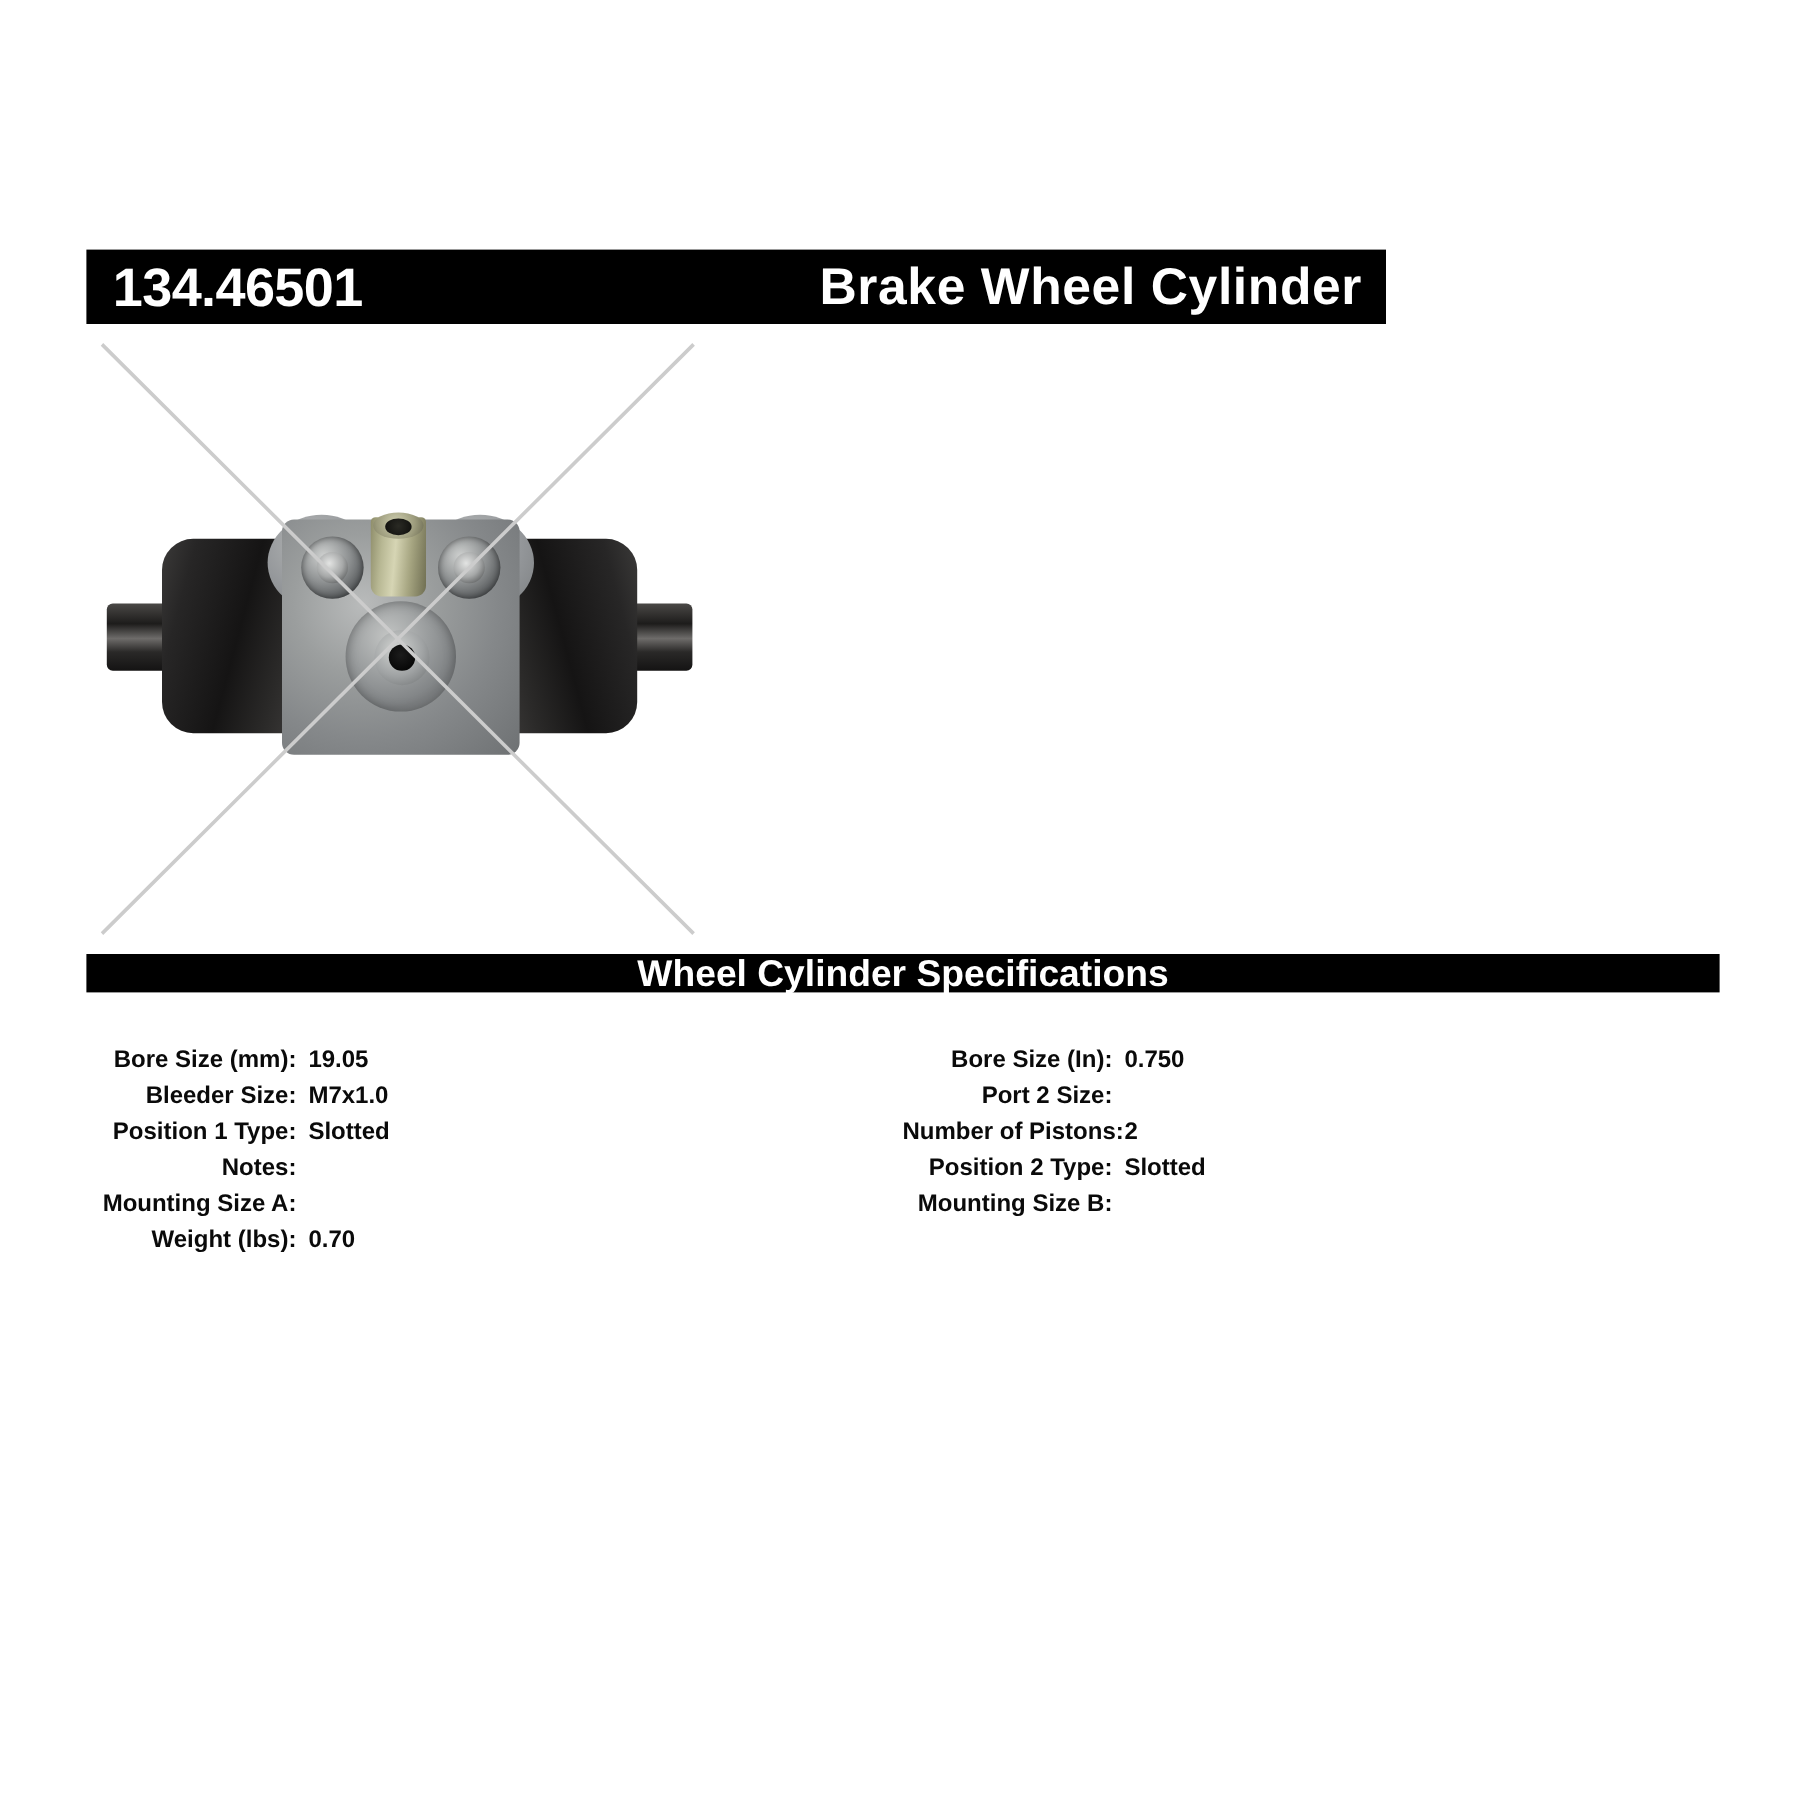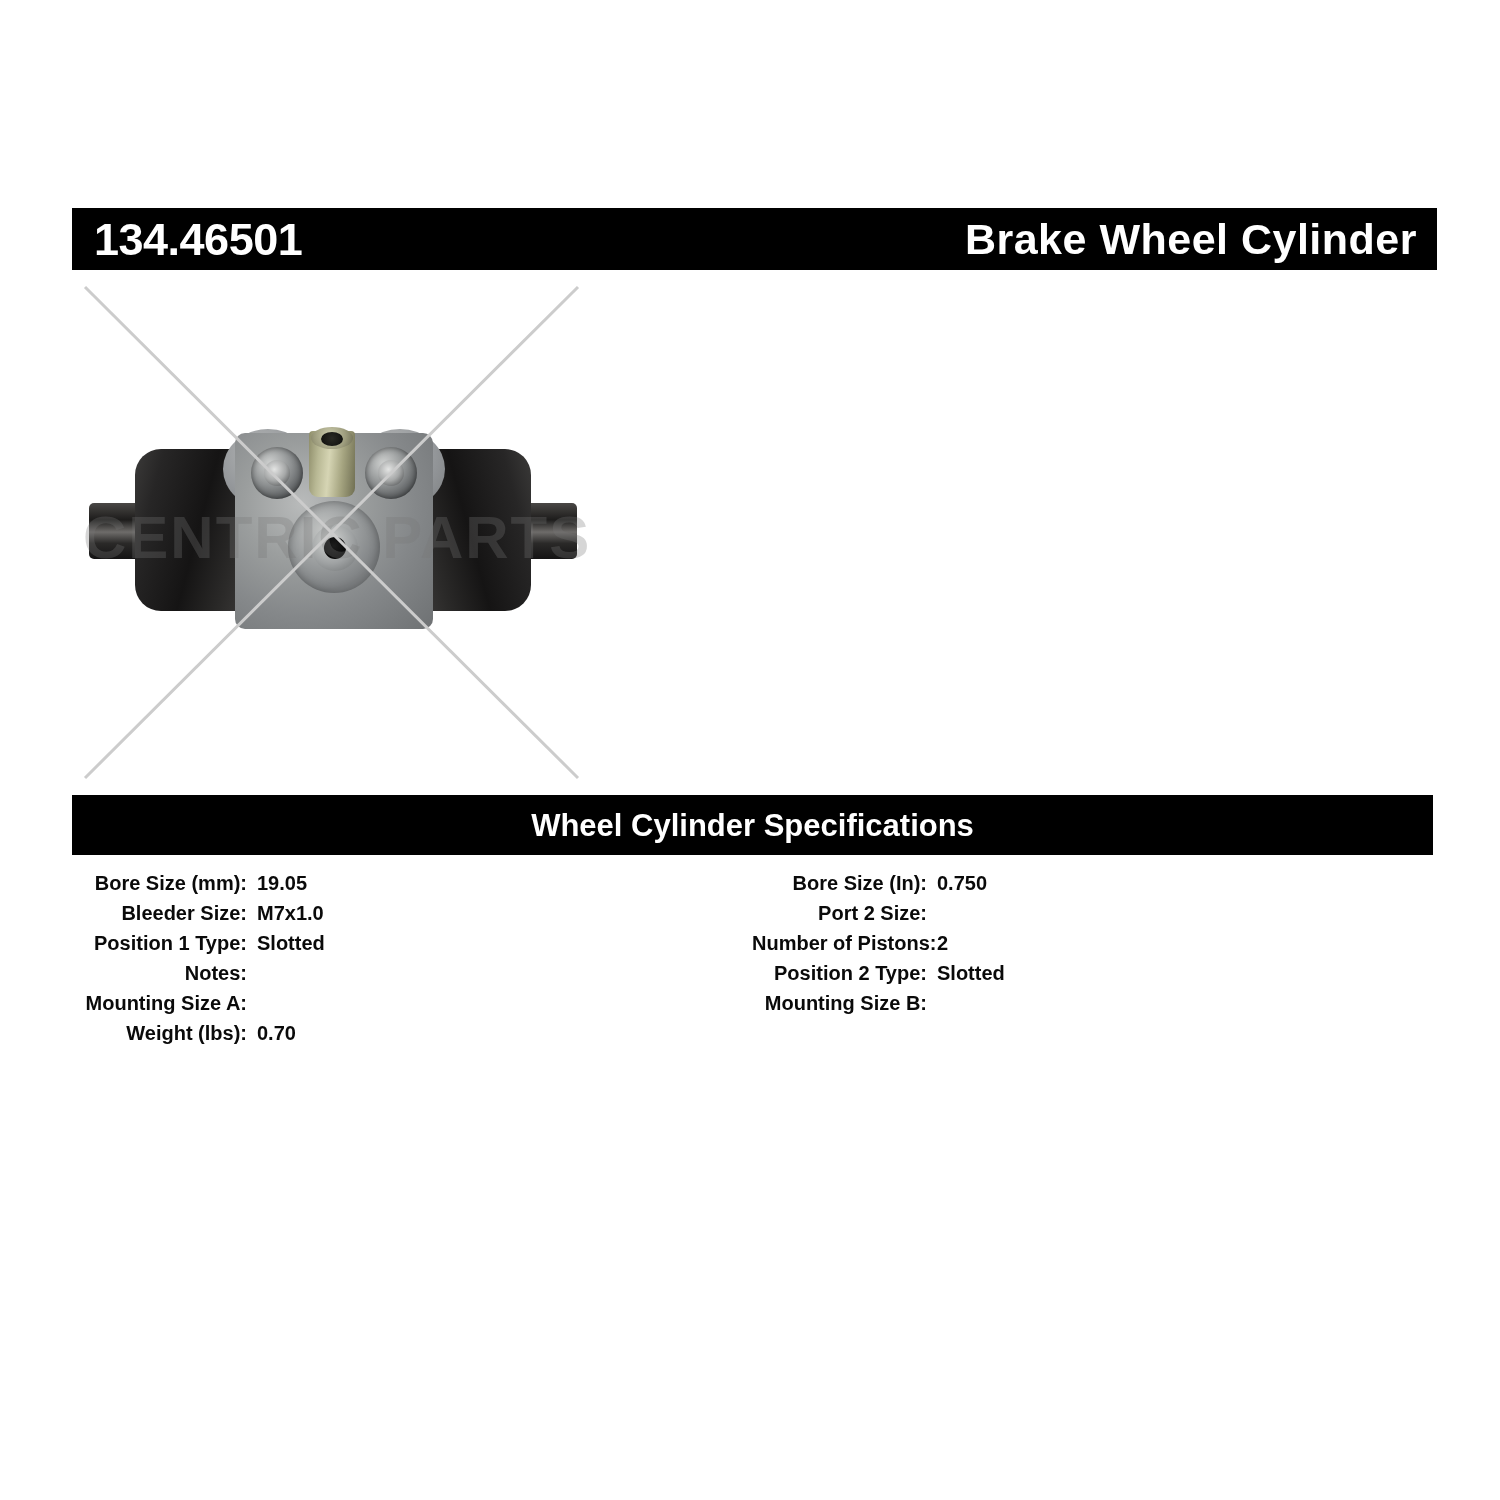--- a/index.html
+++ b/index.html
@@ -13,21 +13,21 @@
     font-family: "Liberation Sans", sans-serif;
     position: relative;
     overflow: hidden;
   }
 
   
   .header-bar {
     position: absolute;
     left: 72px;
     top: 208px;
-    width: 1365px;
+    width: 1083px;
     height: 62px;
     background: #000000;
     display: flex;
     align-items: center;
     justify-content: space-between;
   }
   .part-number {
     color: #ffffff;
     font-size: 45px;
     font-weight: bold;
@@ -180,21 +180,21 @@
     white-space: nowrap;
     pointer-events: none;
   }
 
   
   .spec-bar {
     position: absolute;
     left: 72px;
     top: 795px;
     width: 1361px;
-    height: 60px;
+    height: 32px;
     background: #000000;
     display: flex;
     align-items: center;
     justify-content: center;
   }
   .spec-bar-title {
     color: #ffffff;
     font-size: 31px;
     font-weight: bold;
     line-height: 1;
@@ -263,21 +263,20 @@
     </div>
 
     <div class="bleeder"></div>
     <div class="bleeder-top"></div>
     <div class="bleeder-hole"></div>
 
     <div class="inlet-boss"></div>
     <div class="inlet-ring"></div>
     <div class="inlet-hole"></div>
 
-    <div class="watermark">CENTRIC PARTS</div>
   </div>
 
   <svg class="xmark" viewBox="0 0 497 495">
     <line x1="2" y1="2" x2="495" y2="493" stroke="#cccccc" stroke-width="3"></line>
     <line x1="495" y1="2" x2="2" y2="493" stroke="#cccccc" stroke-width="3"></line>
   </svg>
 </div>
 
 <div class="spec-bar">
   <div class="spec-bar-title">Wheel Cylinder Specifications</div>

